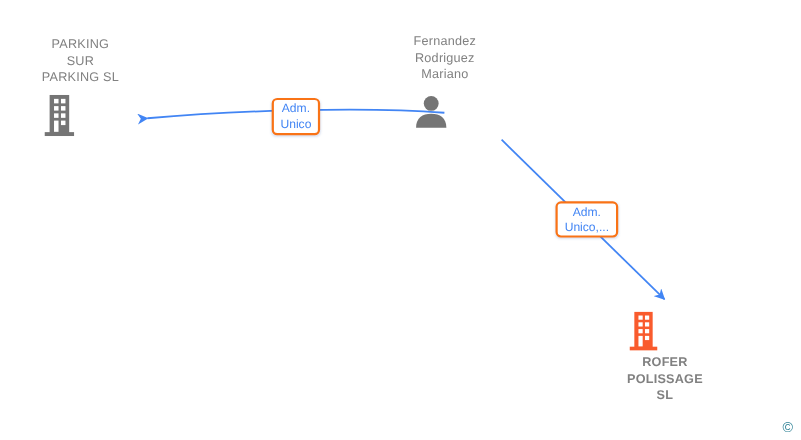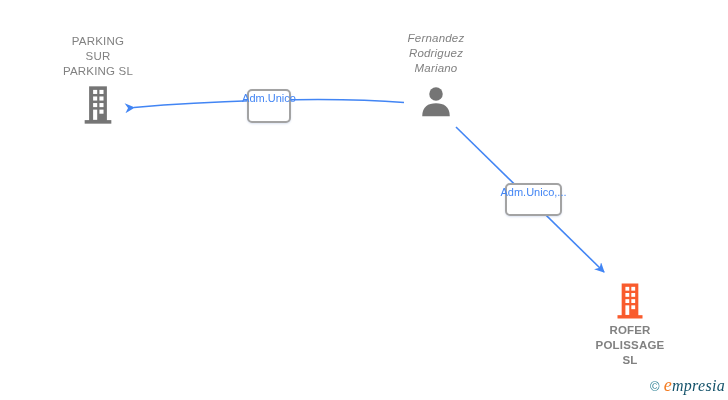--- a/index.html
+++ b/index.html
@@ -14,53 +14,53 @@
   }
   .canvas-svg {
     position: absolute;
     left: 0; top: 0;
     width: 728px; height: 400px;
   }
   .entity {
     position: absolute;
     display: flex;
     flex-direction: column;
-    align-items: center;
+    align-items: flex-start;
     cursor: pointer;
   }
   .entity-label {
     font-size: 11.5px;
     line-height: 15px;
     color: #818181;
     text-align: center;
     letter-spacing: 0.2px;
     white-space: nowrap;
   }
   .entity-icon { display: block; }
   .edge-label {
     position: absolute;
     background: #ffffff;
-    border: 2px solid #a3a3a3;
+    border: 2px solid #f97316;
     border-radius: 5px;
     box-shadow: 0 1px 2px rgba(60,100,180,0.18);
     color: #4285F4;
     font-size: 11px;
     line-height: 14px;
     text-align: center;
     display: flex;
-    flex-direction: row;
+    flex-direction: column;
     justify-content: center;
     cursor: pointer;
   }
   #edge-label-1 { left: 247px; top: 89px; width: 44px; height: 34px; }
   #edge-label-2 { left: 505px; top: 183px; width: 57px; height: 33px; }
 
   #entity-parking { left: 38px; top: 34px; width: 120px; }
   #entity-parking .entity-icon { margin-top: 7px; }
-  #entity-person { left: 376px; top: 31px; width: 120px; font-style: italic; }
+  #entity-person { left: 376px; top: 31px; width: 120px; }
   #entity-person .entity-icon { margin-top: 9px; }
   #entity-rofer { left: 570px; top: 283px; width: 120px; font-weight: bold; }
   #entity-rofer .entity-label { margin-top: 4px; }
 
   .footer-logo {
     position: absolute;
     right: 3px;
     bottom: 4px;
     display: flex;
     align-items: baseline;
@@ -164,14 +164,13 @@
   <div>Unico</div>
 </div>
 
 <div class="edge-label" id="edge-label-2">
   <div>Adm.</div>
   <div>Unico,...</div>
 </div>
 
 <div class="footer-logo">
   <span class="copyright-symbol">©</span>
-  <span class="brand-name"><span class="brand-first">e</span><span class="brand-rest">mpresia</span></span>
 </div>
 
 </body></html>

